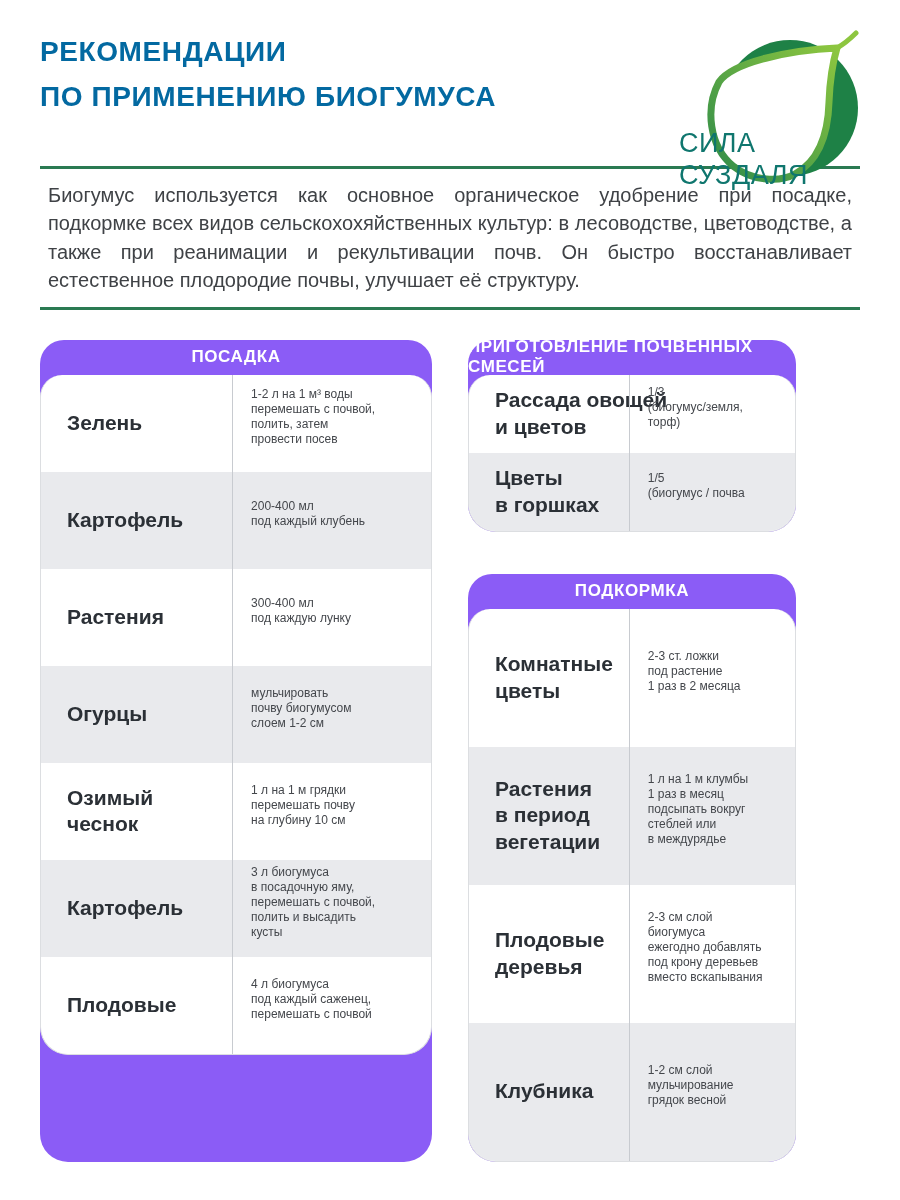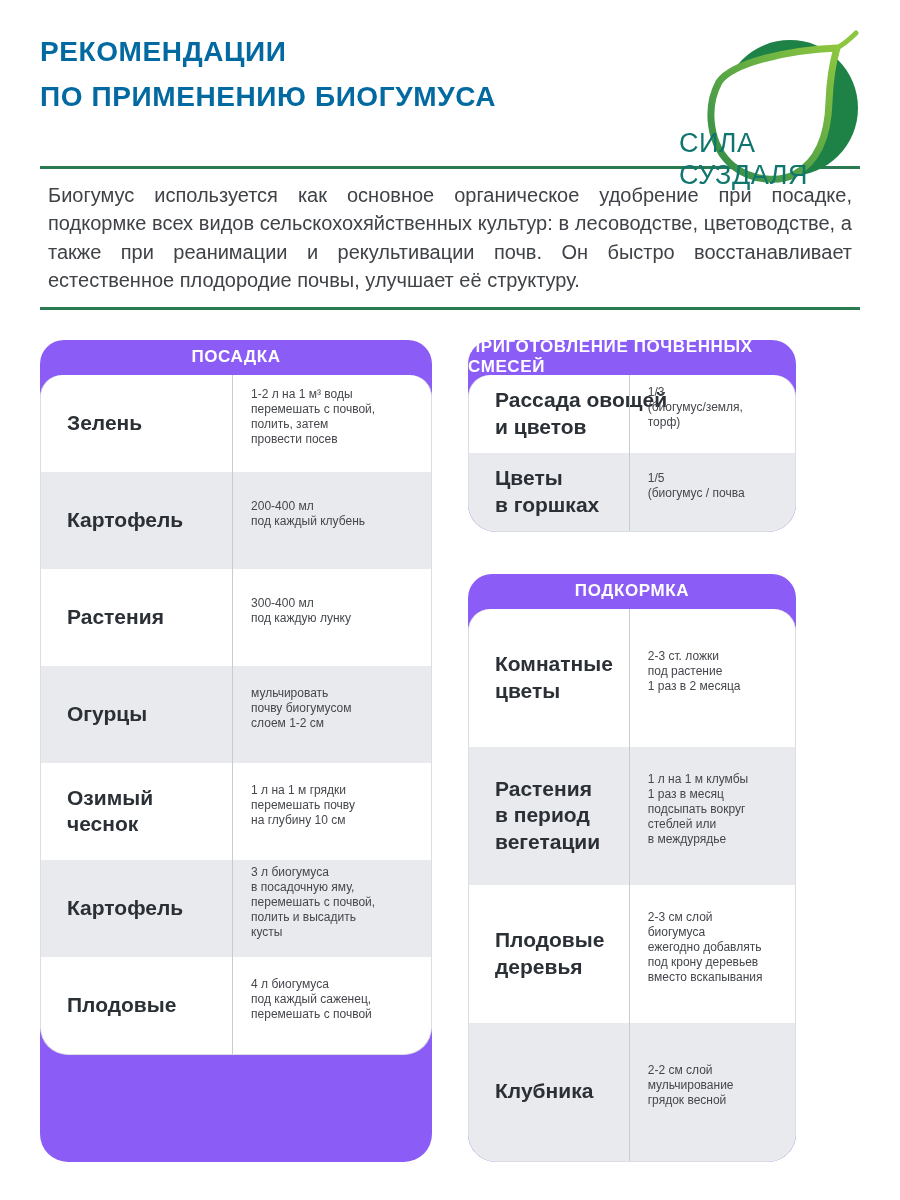--- a/index.html
+++ b/index.html
@@ -241,21 +241,21 @@
               <div class="cell name">Плодовые
 деревья</div>
               <div class="cell detail">2-3 см слой
 биогумуса
 ежегодно добавлять
 под крону деревьев
 вместо вскапывания</div>
             </div>
             <div class="row">
               <div class="cell name">Клубника</div>
-              <div class="cell detail">2-2 см слой
+              <div class="cell detail">1-2 см слой
 мульчирование
 грядок весной</div>
             </div>
           </div>
         </section>
 
       </div>
     </div>
   </div>
 </div>

